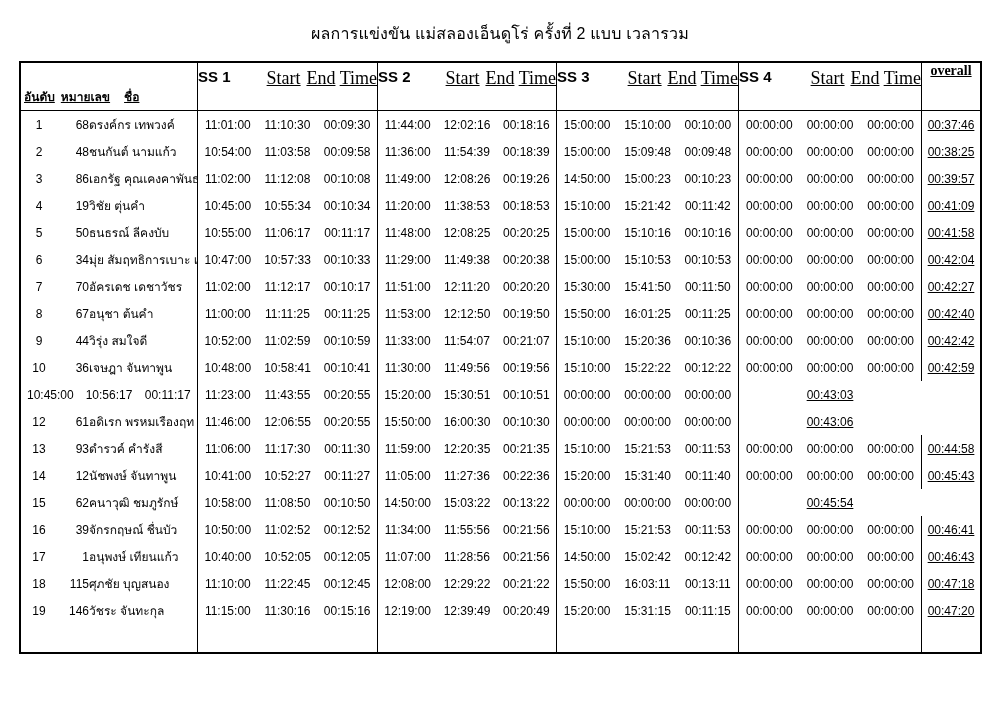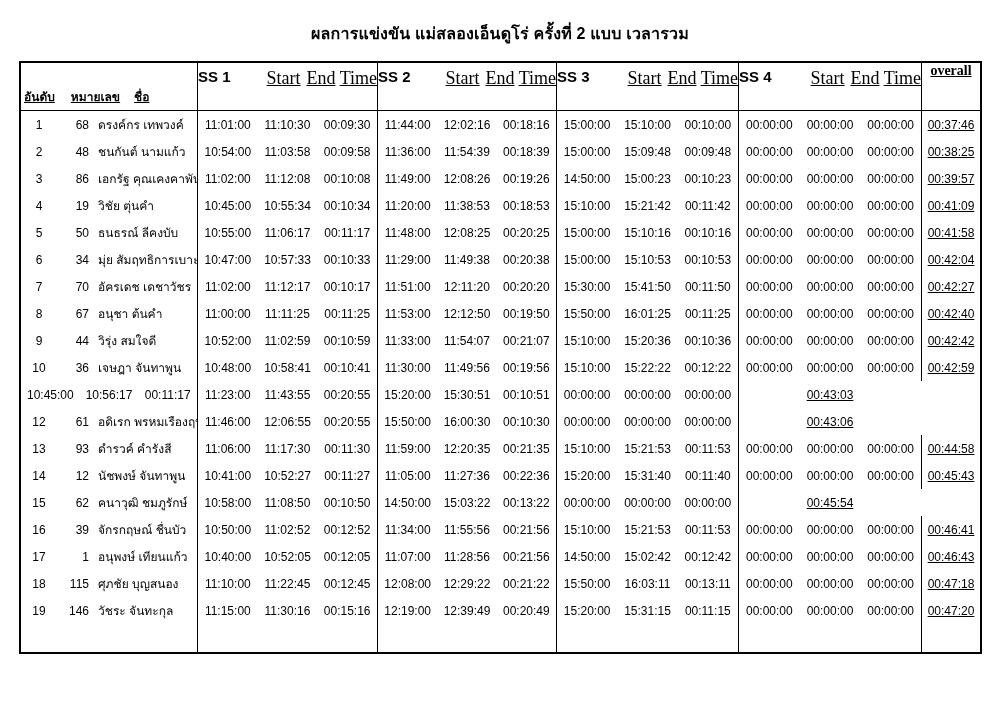--- a/index.html
+++ b/index.html
@@ -7,21 +7,20 @@
     margin: 0; padding: 0;
     width: 1000px; height: 707px;
     background: #ffffff; color: #000000;
     font-family: "Liberation Sans", "DejaVu Sans", sans-serif;
   }
   .page-title {
     padding-top: 21px;
     text-align: center;
     font-size: 16px;
     letter-spacing: 0.2px;
-    font-weight: bold;
   }
   .results-table {
     margin: 15px 0 0 19px;
     width: 963px;
     height: 593px;
     border: 2px solid #000;
     display: flex;
     flex-direction: column;
   }
   .grid-row {
@@ -33,21 +32,21 @@
 
   
   .header-row { height: 48px; border-bottom: 1px solid #000; }
   .info-header {
     display: flex;
     align-items: flex-end;
     padding: 0 0 4px 3px;
     font-size: 12px;
     font-weight: bold;
   }
-  .info-header .h-rank   { margin-right: 16px;  text-decoration: underline; }
+  .info-header .h-rank   { margin-right: 6px;  text-decoration: underline; }
   .info-header .h-number { margin-right: 14px; text-decoration: underline; }
   .info-header .h-name   { text-decoration: underline; }
   .stage-header {
     display: flex;
     flex-direction: row;
     justify-content: space-between;
     padding: 5px 0 4px 0;
   }
   .stage-name {
     text-align: center;
@@ -75,21 +74,21 @@
   .row { height: 27px; }
   .info-cell {
     display: grid;
     grid-template-columns: 36px 32px 1fr;
     align-items: center;
     font-size: 12px;
   }
   .info-cell .rank { text-align: center; }
   .info-cell .num  { text-align: right; }
   .info-cell .name {
-    padding-left: 9px;
+    padding-left: 0;
     white-space: nowrap;
     overflow: hidden;
   }
   .stage-cell {
     display: grid;
     grid-template-columns: repeat(3, 1fr);
     align-items: center;
     font-size: 12px;
   }
   .stage-cell span { text-align: center; white-space: nowrap; }

